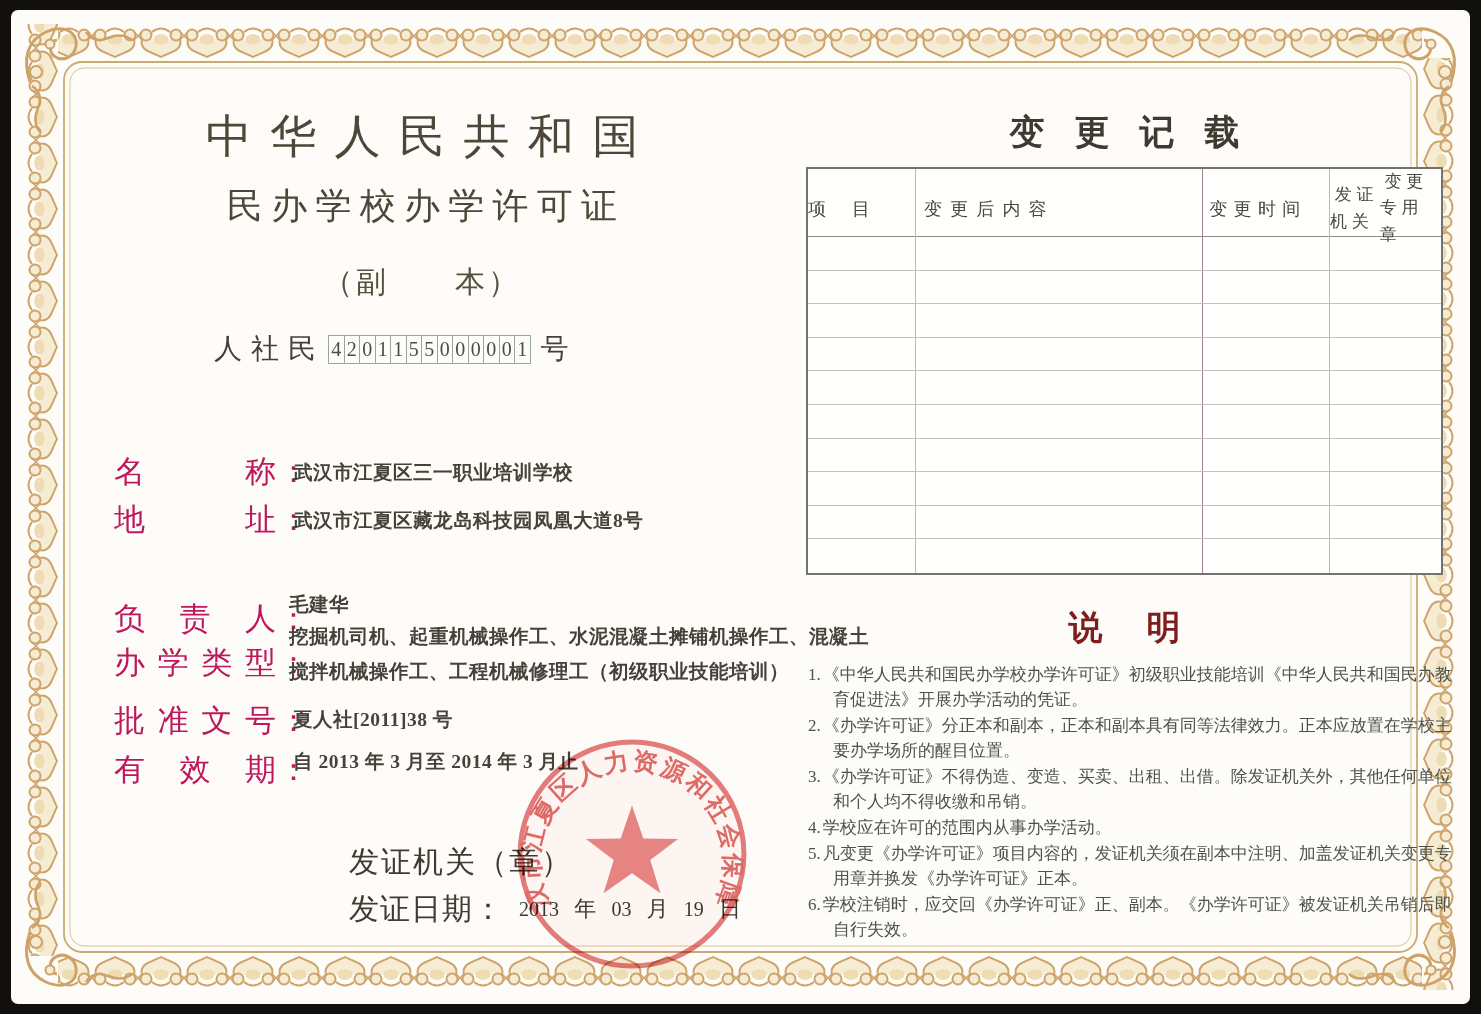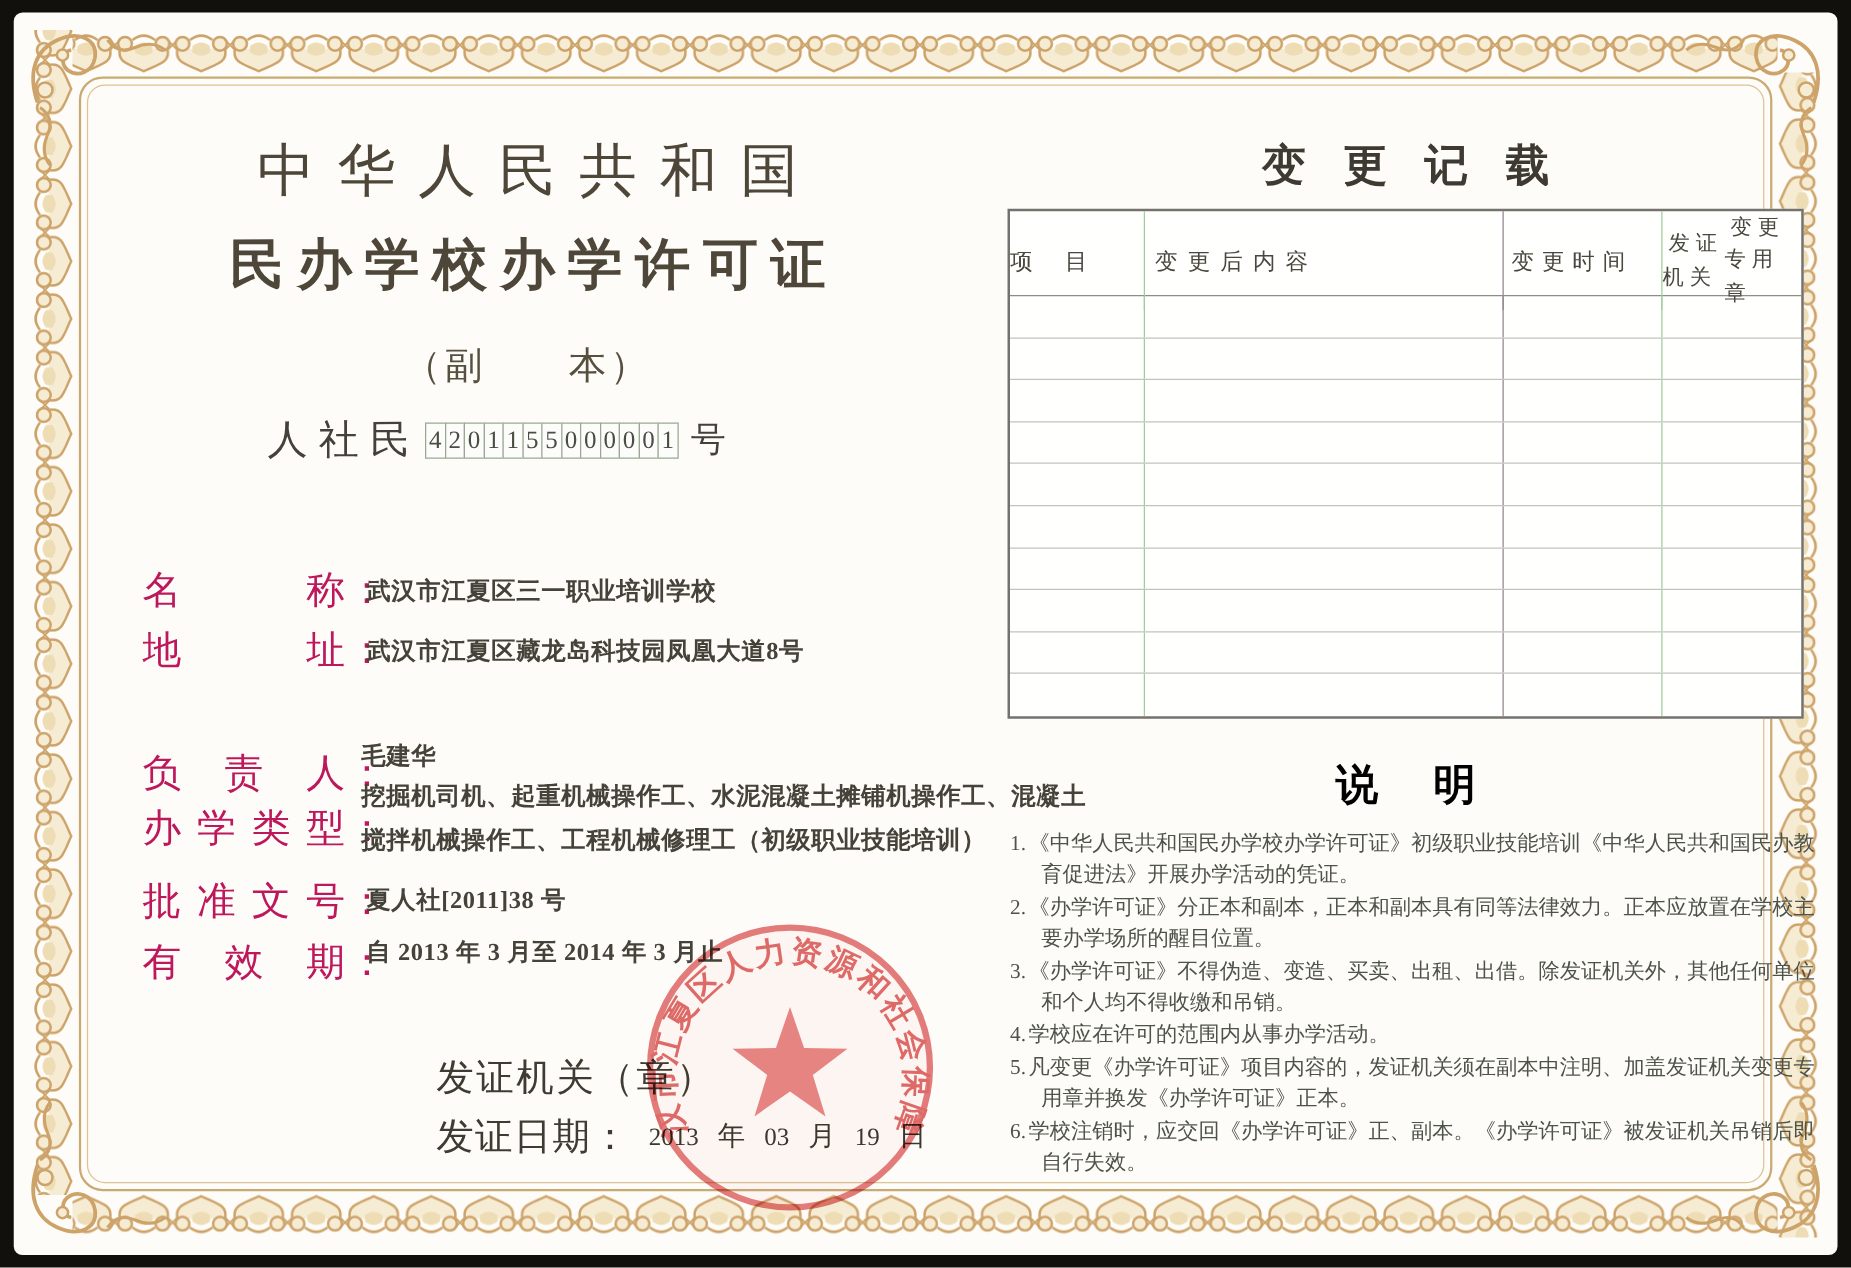--- a/index.html
+++ b/index.html
@@ -12,25 +12,25 @@
   }
   .page {
     position:absolute; left:11px; top:10px; right:11px; bottom:10px;
     background:#fdfcf8; border-radius:7px;
   }
   .border-svg { position:absolute; left:-11px; top:-10px; width:1481px; height:1014px; pointer-events:none; }
 
   
   .title-block { position:absolute; left:96px; top:96px; width:630px; text-align:center; color:#4e4638; }
   .title-line1 { font-size:46px; letter-spacing:0.40em; text-indent:0.40em; font-weight:500; }
-  .title-line2 { font-size:44px; letter-spacing:0.23em; text-indent:0.23em; font-weight:700; margin-top:14px; }
+  .title-line2 { font-size:36px; letter-spacing:0.23em; text-indent:0.23em; font-weight:400; margin-top:14px; }
   .copy-type   { font-size:30px; letter-spacing:3px; margin-top:31px; color:#57503f; }
 
   .serial { position:absolute; left:203px; top:320px; display:flex; align-items:center; color:#45413a; }
-  .serial-prefix { font-size:32px; letter-spacing:9px; }
+  .serial-prefix { font-size:28px; letter-spacing:9px; }
   .serial-boxes { display:flex; margin-left:4px; }
   .serial-cell {
     width:16.5px; height:29px; border:1px solid #9aa893; margin-left:-1px;
     display:flex; align-items:center; justify-content:center;
     font-size:20px; color:#4c4c46; background:#fcfdfa;
   }
   .serial-suffix { font-size:28px; margin-left:10px; }
 
   .flabel { position:absolute; left:103px; display:flex; color:#be185d; }
   .flabel .lchars {
@@ -77,21 +77,21 @@
   .vrow:last-child { border-bottom:none; }
   .sep-g { border-right:1.5px solid #9ccf9f; }
   .sep-p { border-right:1.5px solid #97828f; }
   .hc1 span { display:inline-block; width:62px; text-align:justify; text-align-last:justify; }
   .hc2 { letter-spacing:0.45em; text-indent:0.45em; }
   .hc3 { letter-spacing:0.35em; text-indent:0.35em; }
   .hc4 { font-size:17px !important; line-height:1.55; letter-spacing:0.28em; text-indent:0.28em; }
 
   .notes-title {
     position:absolute; left:795px; top:595px; width:637px; text-align:center;
-    font-size:34px; font-weight:600; letter-spacing:44px; text-indent:44px; color:#000000;
+    font-size:34px; font-weight:600; letter-spacing:44px; text-indent:44px; color:#7f1d1d;
   }
   .notes-list { position:absolute; left:797px; top:653px; width:650px;
                 font-size:17px; line-height:1.47; color:#4e5349; }
   .note-item { padding-left:25px; text-indent:-25px; margin-bottom:1px; }
   .note-item .no { margin-right:2px; }
 </style>
 </head>
 <body>
 
 <div class="page">

